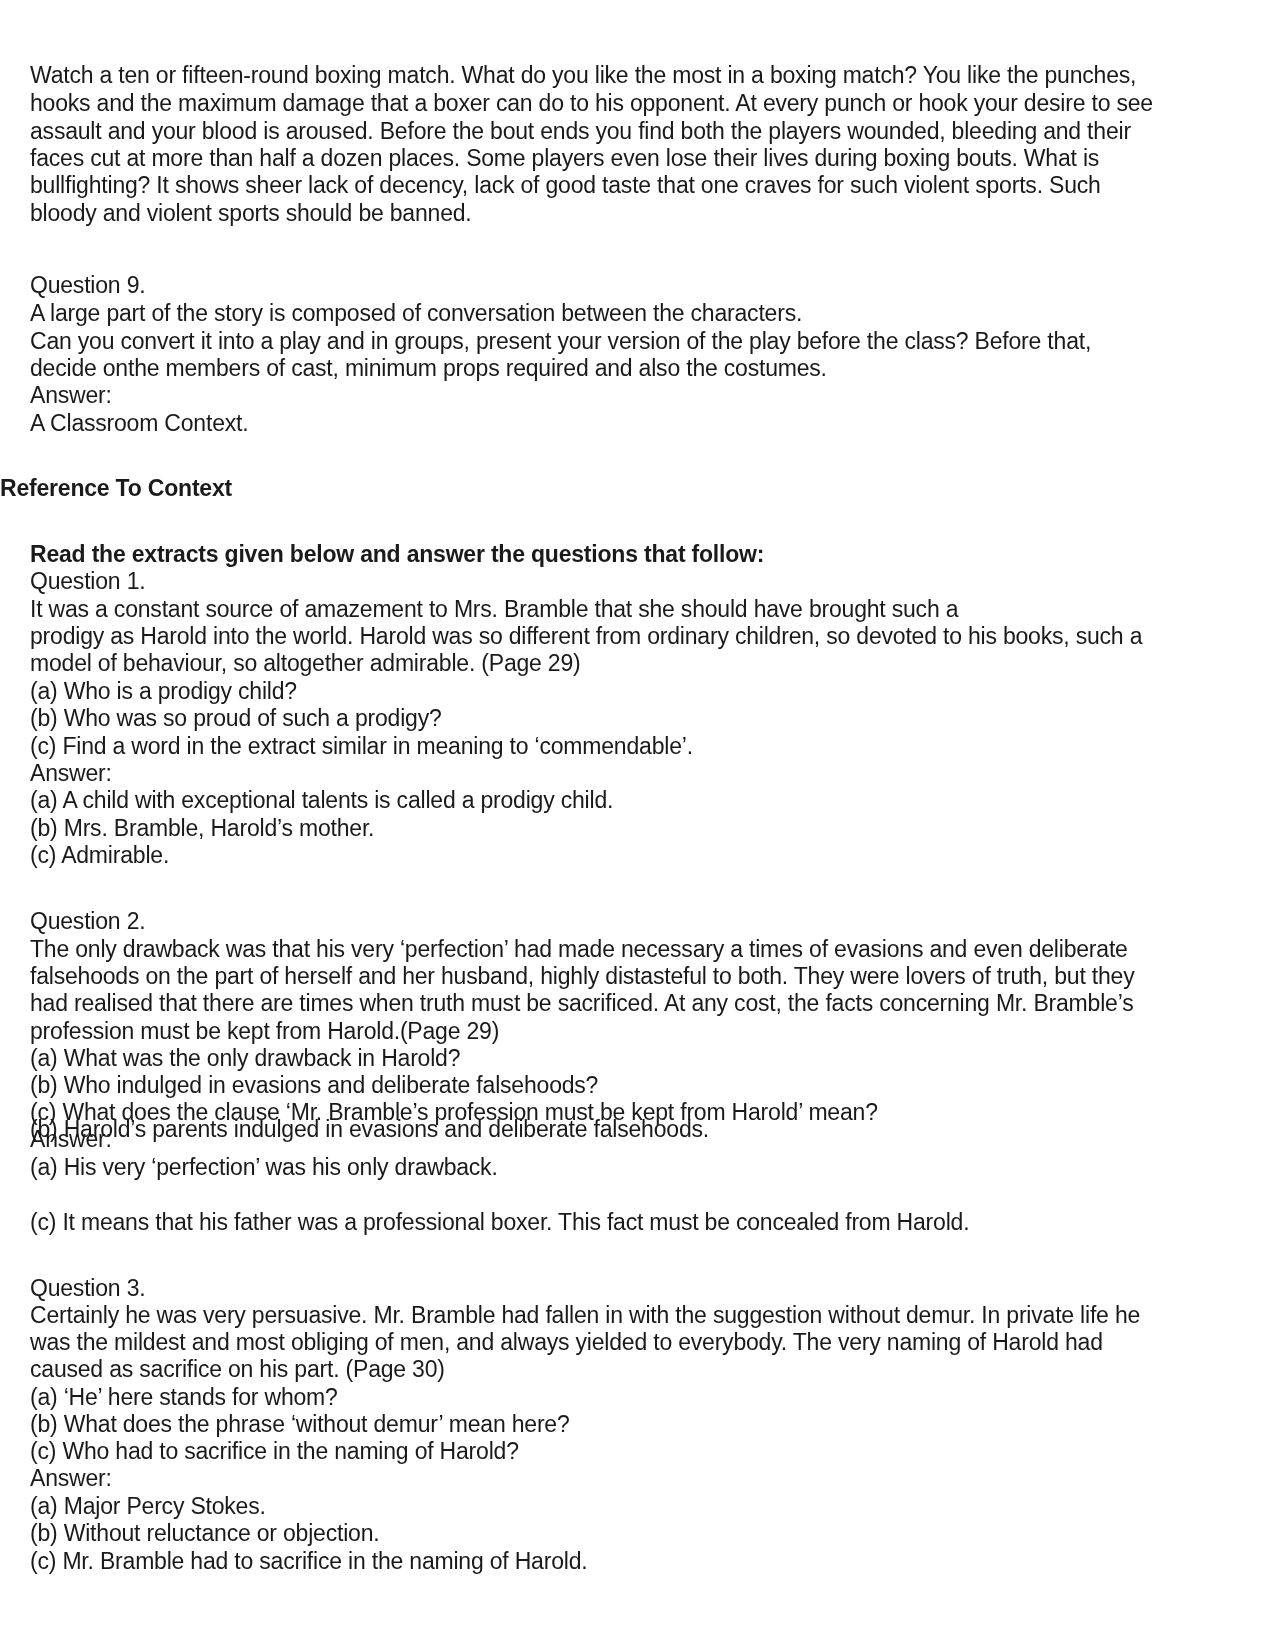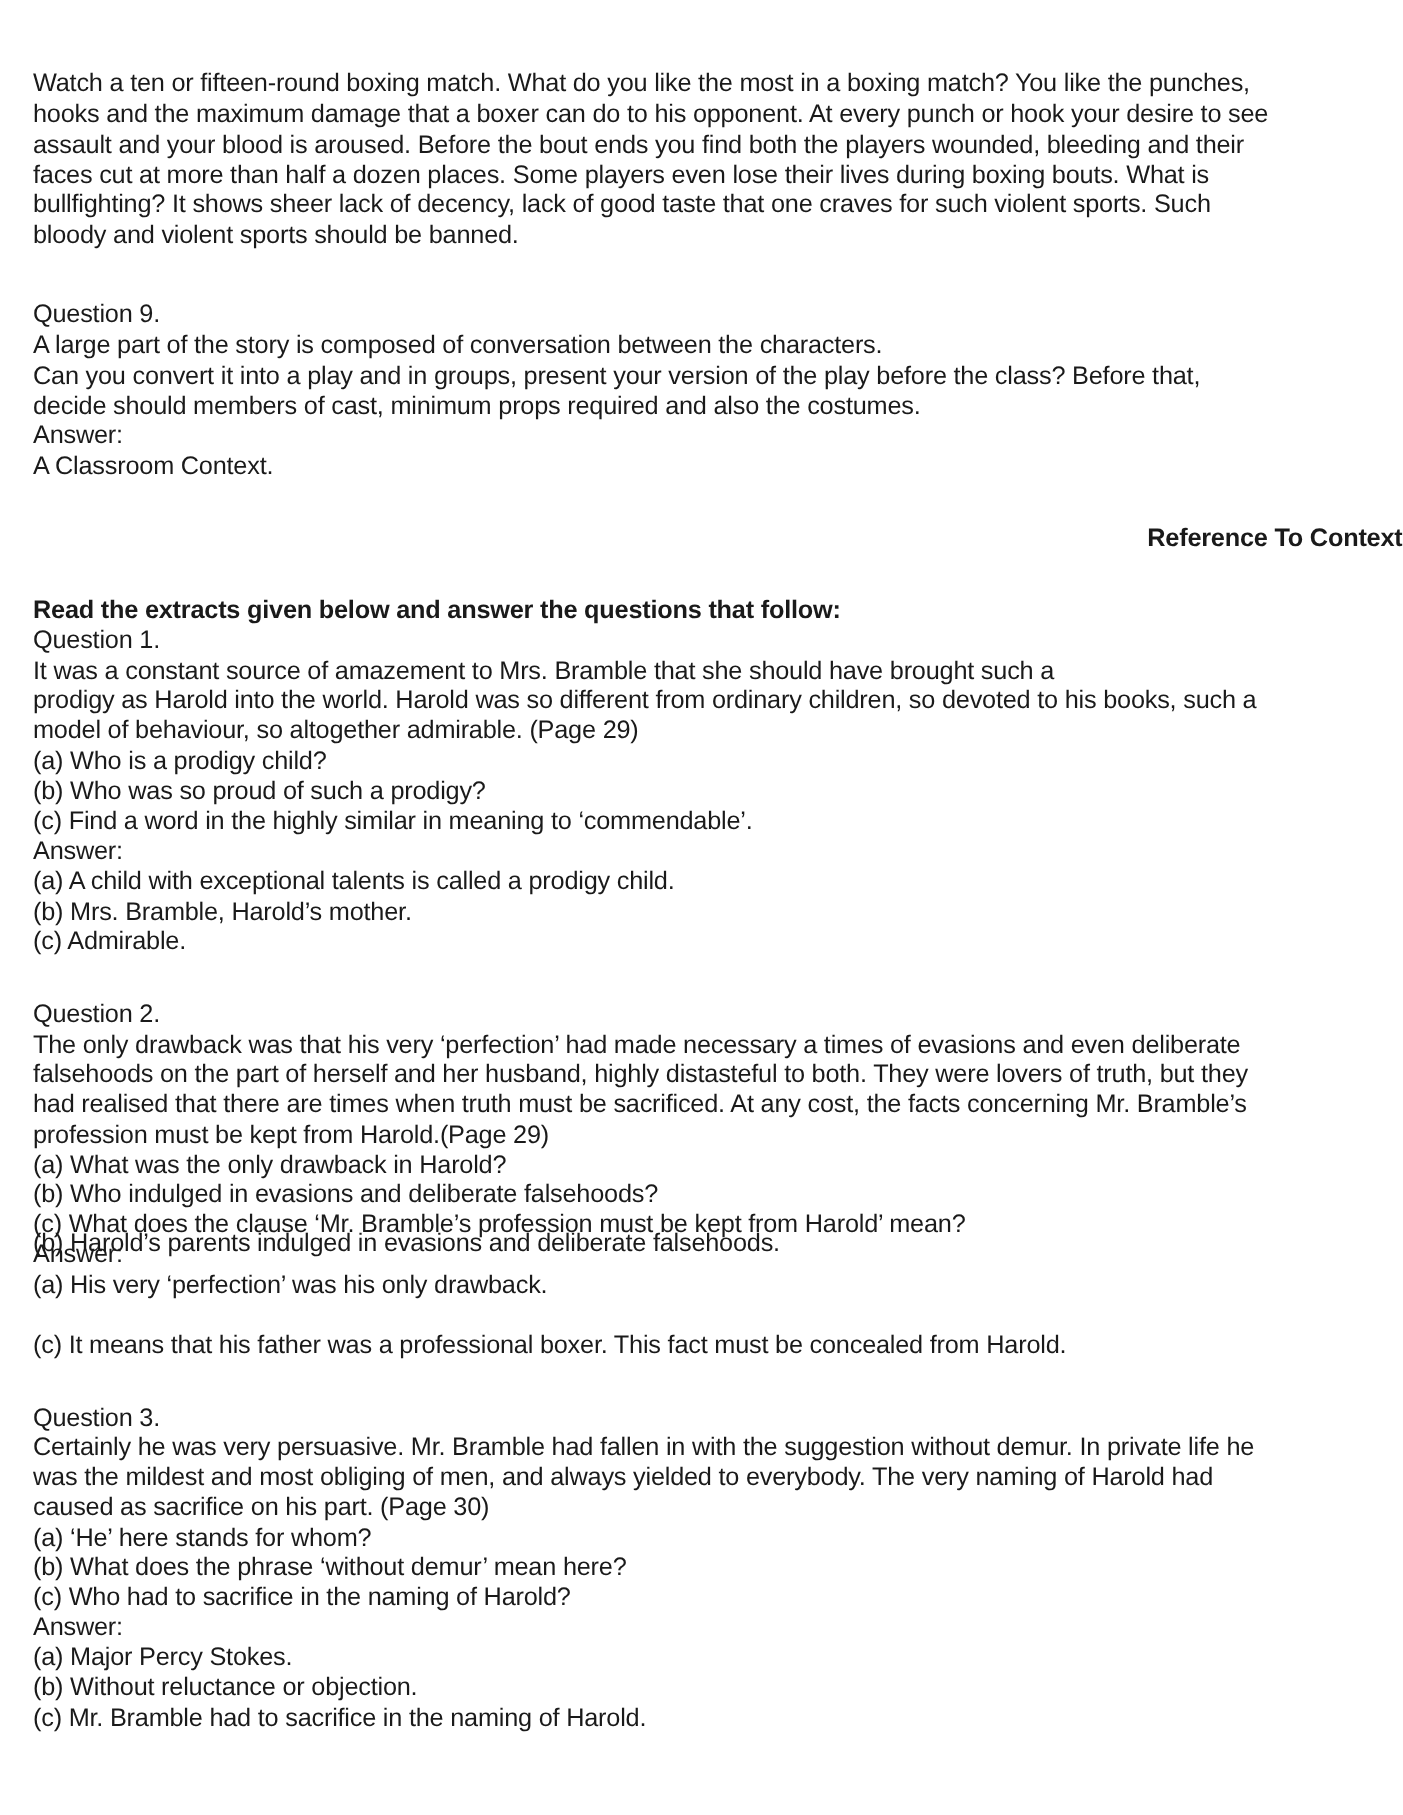--- a/index.html
+++ b/index.html
@@ -7,57 +7,57 @@
   .page {
     position: absolute; left: 0; top: 0; width: 1275px; height: 1650px;
     font-family: "Liberation Sans", sans-serif;
     color: #1a1a1a;
     font-size: 23px;
     letter-spacing: -0.2px;
     margin-top: 33px;
   }
   .ln { position: absolute; left: 30px; white-space: nowrap; line-height: 28px; }
   .b { font-weight: bold; text-align: center; }
-  .center { left: 0; width: 1275px; text-align: right; }
+  .center { left: 0; width: 1275px; text-align: left; }
 </style>
 </head>
 <body>
 
 <div class="page">
 
   <div>
     <div class="ln" style="top:28px">Watch a ten or fifteen-round boxing match. What do you like the most in a boxing match? You like the punches,</div>
     <div class="ln" style="top:56px">hooks and the maximum damage that a boxer can do to his opponent. At every punch or hook your desire to see</div>
     <div class="ln" style="top:84px">assault and your blood is aroused. Before the bout ends you find both the players wounded, bleeding and their</div>
     <div class="ln" style="top:111px">faces cut at more than half a dozen places. Some players even lose their lives during boxing bouts. What is</div>
     <div class="ln" style="top:138px">bullfighting? It shows sheer lack of decency, lack of good taste that one craves for such violent sports. Such</div>
     <div class="ln" style="top:166px">bloody and violent sports should be banned.</div>
   </div>
 
   <div>
     <div class="ln" style="top:238px">Question 9.</div>
     <div class="ln" style="top:266px">A large part of the story is composed of conversation between the characters.</div>
     <div class="ln" style="top:294px">Can you convert it into a play and in groups, present your version of the play before the class? Before that,</div>
-    <div class="ln" style="top:321px">decide should members of cast, minimum props required and also the costumes.</div>
+    <div class="ln" style="top:321px">decide onthe members of cast, minimum props required and also the costumes.</div>
     <div class="ln" style="top:348px">Answer:</div>
     <div class="ln" style="top:376px">A Classroom Context.</div>
   </div>
 
   <div class="ln center b" style="top:441px">Reference To Context</div>
 
   <div class="ln b" style="top:507px">Read the extracts given below and answer the questions that follow:</div>
 
   <div>
     <div class="ln" style="top:534px">Question 1.</div>
     <div class="ln" style="top:562px">It was a constant source of amazement to Mrs. Bramble that she should have brought such a</div>
     <div class="ln" style="top:589px">prodigy as Harold into the world. Harold was so different from ordinary children, so devoted to his books, such a</div>
     <div class="ln" style="top:616px">model of behaviour, so altogether admirable. (Page 29)</div>
     <div class="ln" style="top:644px">(a) Who is a prodigy child?</div>
     <div class="ln" style="top:671px">(b) Who was so proud of such a prodigy?</div>
-    <div class="ln" style="top:699px">(c) Find a word in the highly similar in meaning to ‘commendable’.</div>
+    <div class="ln" style="top:699px">(c) Find a word in the extract similar in meaning to ‘commendable’.</div>
     <div class="ln" style="top:726px">Answer:</div>
     <div class="ln" style="top:753px">(a) A child with exceptional talents is called a prodigy child.</div>
     <div class="ln" style="top:781px">(b) Mrs. Bramble, Harold’s mother.</div>
     <div class="ln" style="top:808px">(c) Admirable.</div>
   </div>
 
   <div>
     <div class="ln" style="top:874px">Question 2.</div>
     <div class="ln" style="top:902px">The only drawback was that his very ‘perfection’ had made necessary a times of evasions and even deliberate</div>
     <div class="ln" style="top:929px">falsehoods on the part of herself and her husband, highly distasteful to both. They were lovers of truth, but they</div>

